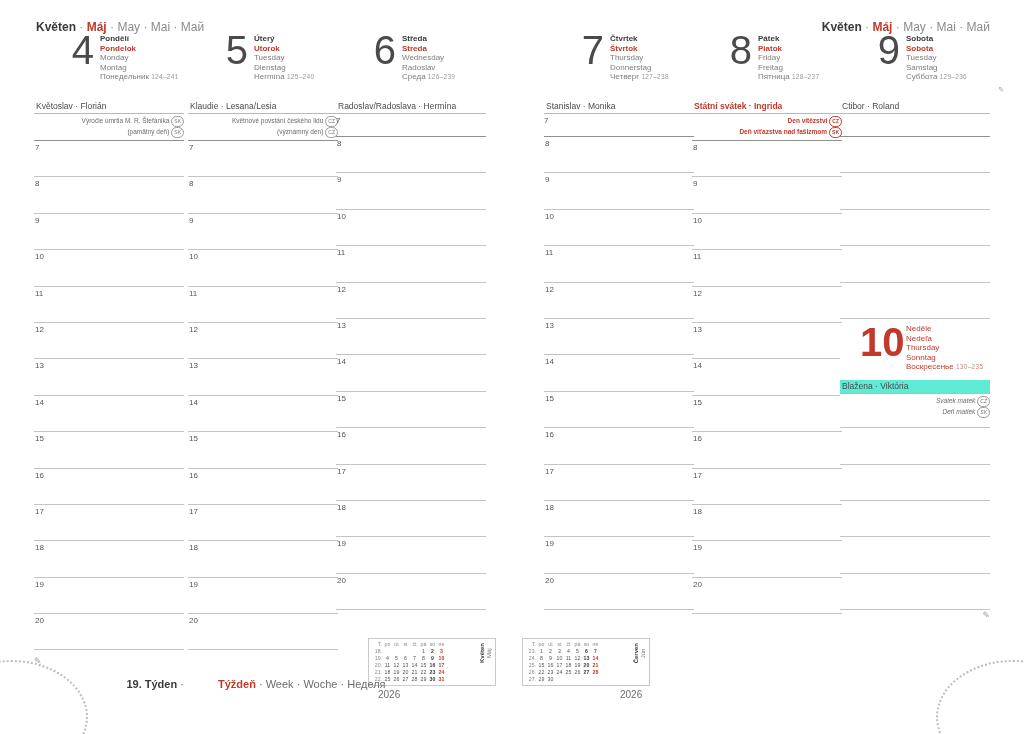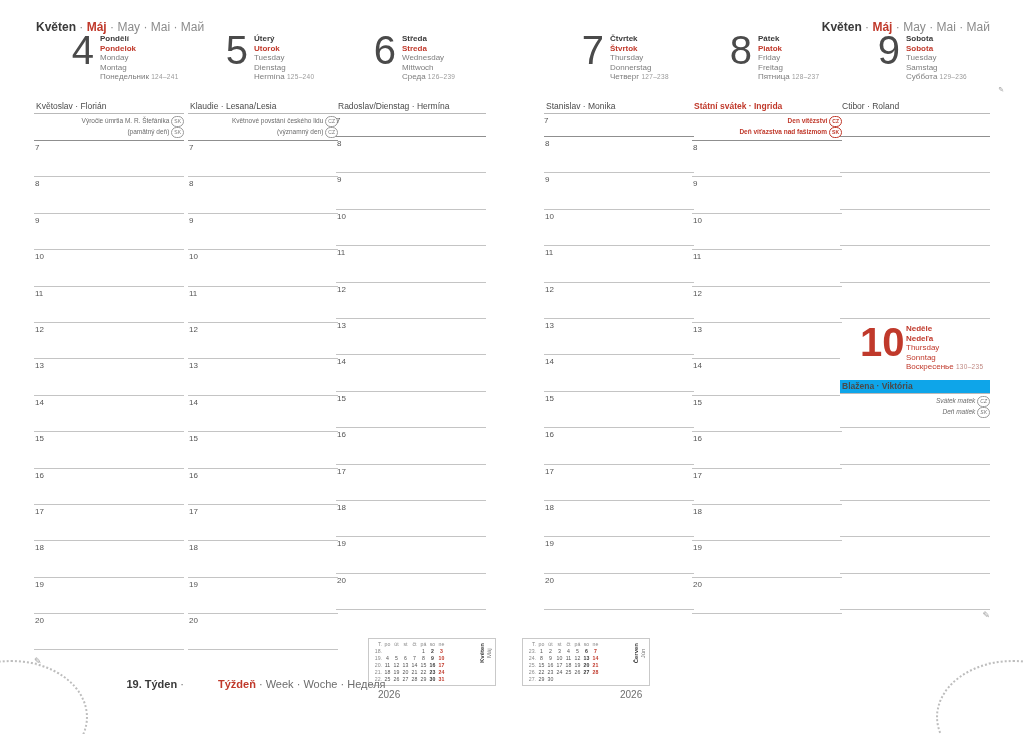--- a/index.html
+++ b/index.html
@@ -30,21 +30,21 @@
 
   
   .col{position:absolute;top:34px;width:150px;}
   .hdr{height:66px;position:relative;}
   .daynum{
     position:absolute;left:0;top:-4px;
     font-size:40px;line-height:40px;color:#4a4a4a;font-weight:normal;
     width:60px;text-align:right;
   }
   .names{position:absolute;left:66px;top:0;font-size:8px;line-height:9.5px;color:#7d7d7d;}
-  .names b{display:block;color:#3a3a3a;font-weight:bold;font-size:8px;}
+  .names b{display:block;color:#3a3a3a;font-weight:normal;font-size:8px;}
   .names .cz{color:#3a3a3a;font-weight:bold;}
   .names .sk{color:#c0392b;font-weight:bold;}
   .names .num{color:#9a9a9a;font-size:6.5px;letter-spacing:.3px;margin-top:1px;}
   .names.redall b,.names.redall span{color:#c0392b;}
 
   .nameday{
     font-size:8.5px;color:#4a4a4a;padding:1px 0 2px 2px;
     border-bottom:1px solid #b9b9b9;
   }
   .nameday.red{color:#c0392b;font-weight:bold;}
@@ -250,26 +250,26 @@
       </div>
     </div>
 
     <div class="col" style="left:336px;">
       <div class="hdr">
         <div class="daynum">6</div>
         <div class="names">
           <b class="cz">Středa</b>
           <b class="sk">Streda</b>
           <span>Wednesday</span><br>
-          <span>Mittwoch</span><br>
+          <span>Radoslav</span><br>
           <span>Среда</span>
           <span class="num">126–239</span>
         </div>
       </div>
-      <div class="nameday">Radoslav/Dienstag · Hermína</div>
+      <div class="nameday">Radoslav/Radoslava · Hermína</div>
       <div class="notes">
         <span class="n" style="text-align:left;display:block;font-size:8px;color:#555;">7</span>
       </div>
       <div class="hours">
         <div class="hrow">
             <span class="lbl">8</span>
           </div>
         <div class="hrow">
             <span class="lbl">9</span>
           </div>
@@ -560,21 +560,21 @@
           <div class="daynum" style="position:absolute;left:0;top:-2px;color:#c0392b;font-weight:bold;">10</div>
           <div class="names redall" style="position:absolute;left:66px;top:0;">
             <b>Neděle</b>
             <b>Nedeľa</b>
             <span>Thursday</span><br>
             <span>Sonntag</span><br>
             <span>Воскресенье</span>
             <span class="num" style="color:#c08a84;">130–235</span>
           </div>
         </div>
-        <div class="nameday" style="background:#0ea5e9;font-weight:bold;">Blažena · Viktória</div>
+        <div class="nameday" style="background:#5eead4;">Blažena · Viktória</div>
         <div class="notes" style="background:#fff;">
           <span class="n it"><span>Svátek matek</span><span class="bdg">CZ</span></span>
           <span class="n it"><span>Deň matiek</span><span class="bdg">SK</span></span>
         </div>
       </div>
     </div>
 
     <div class="mini right">
       <table>
         <tbody>

